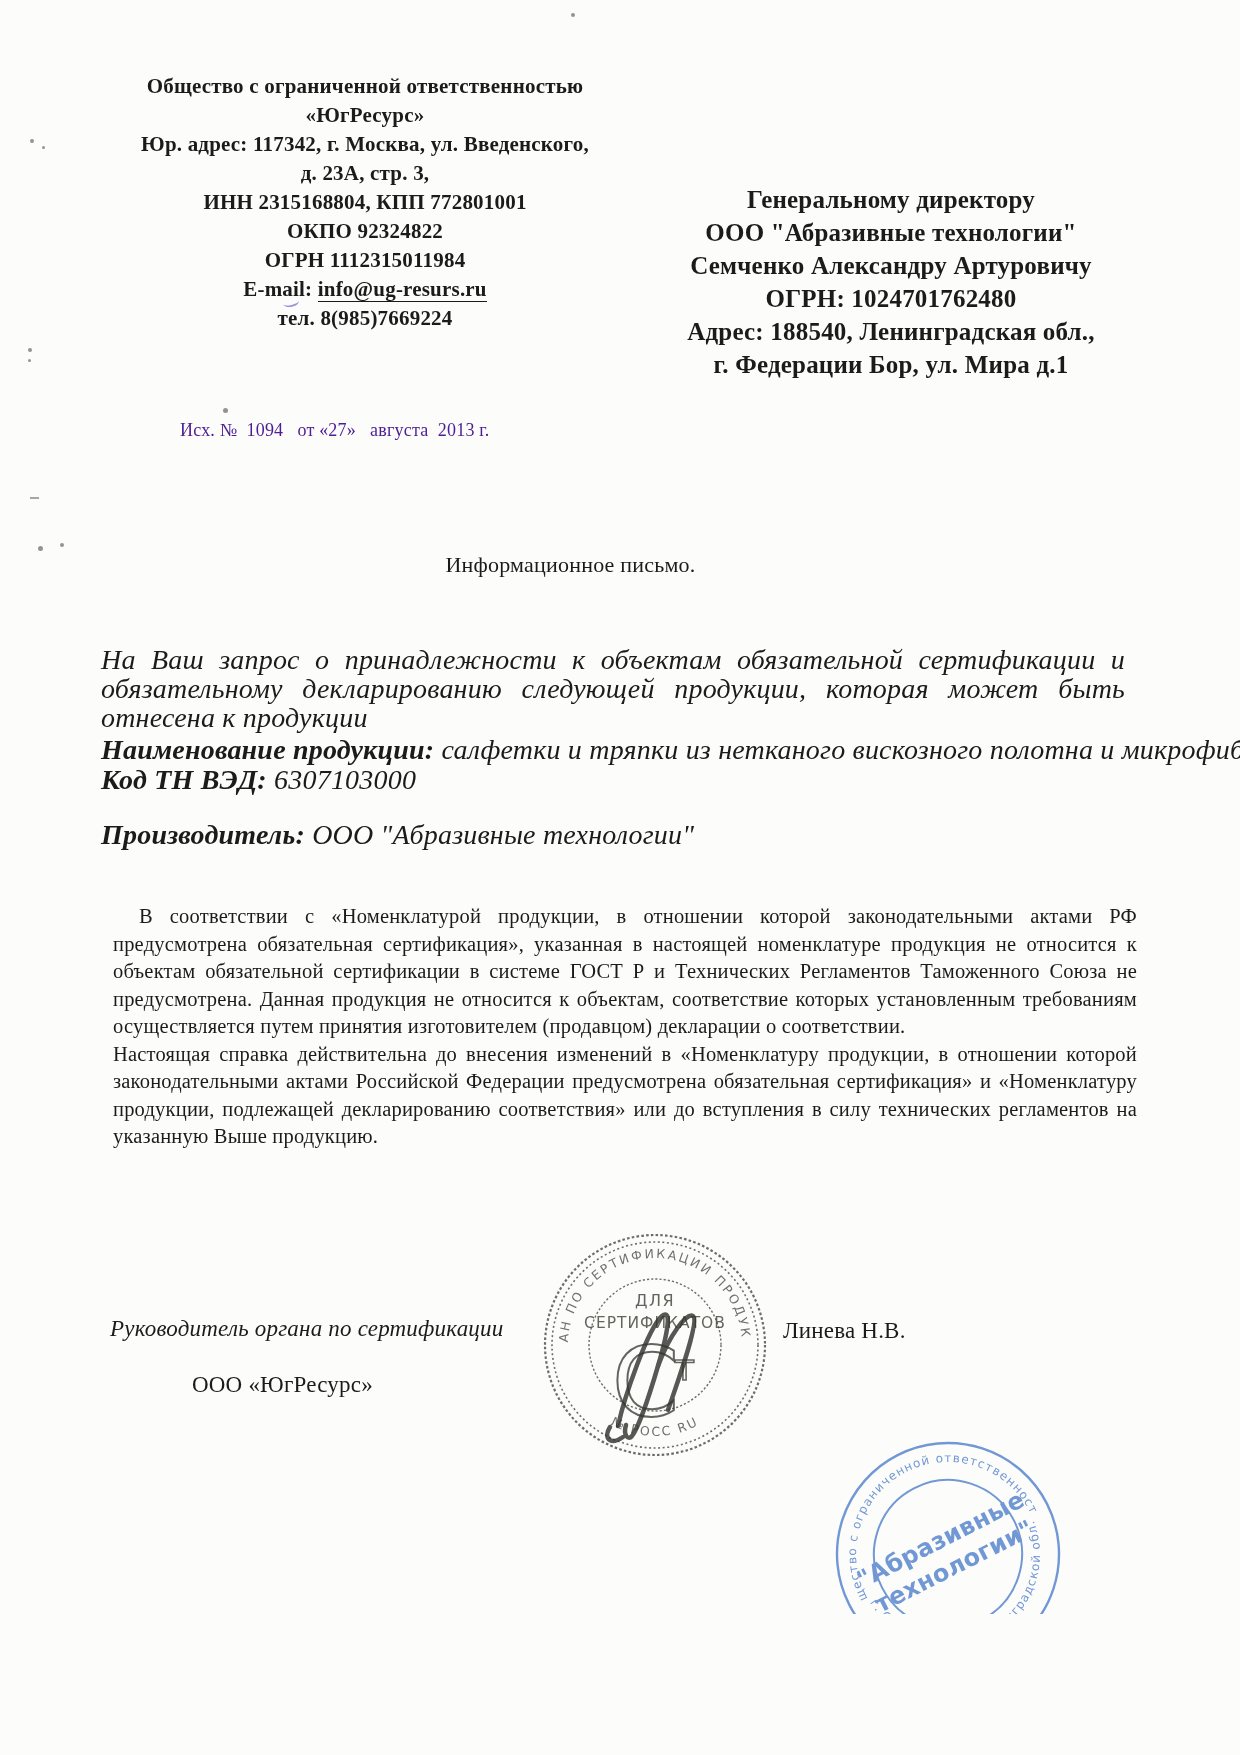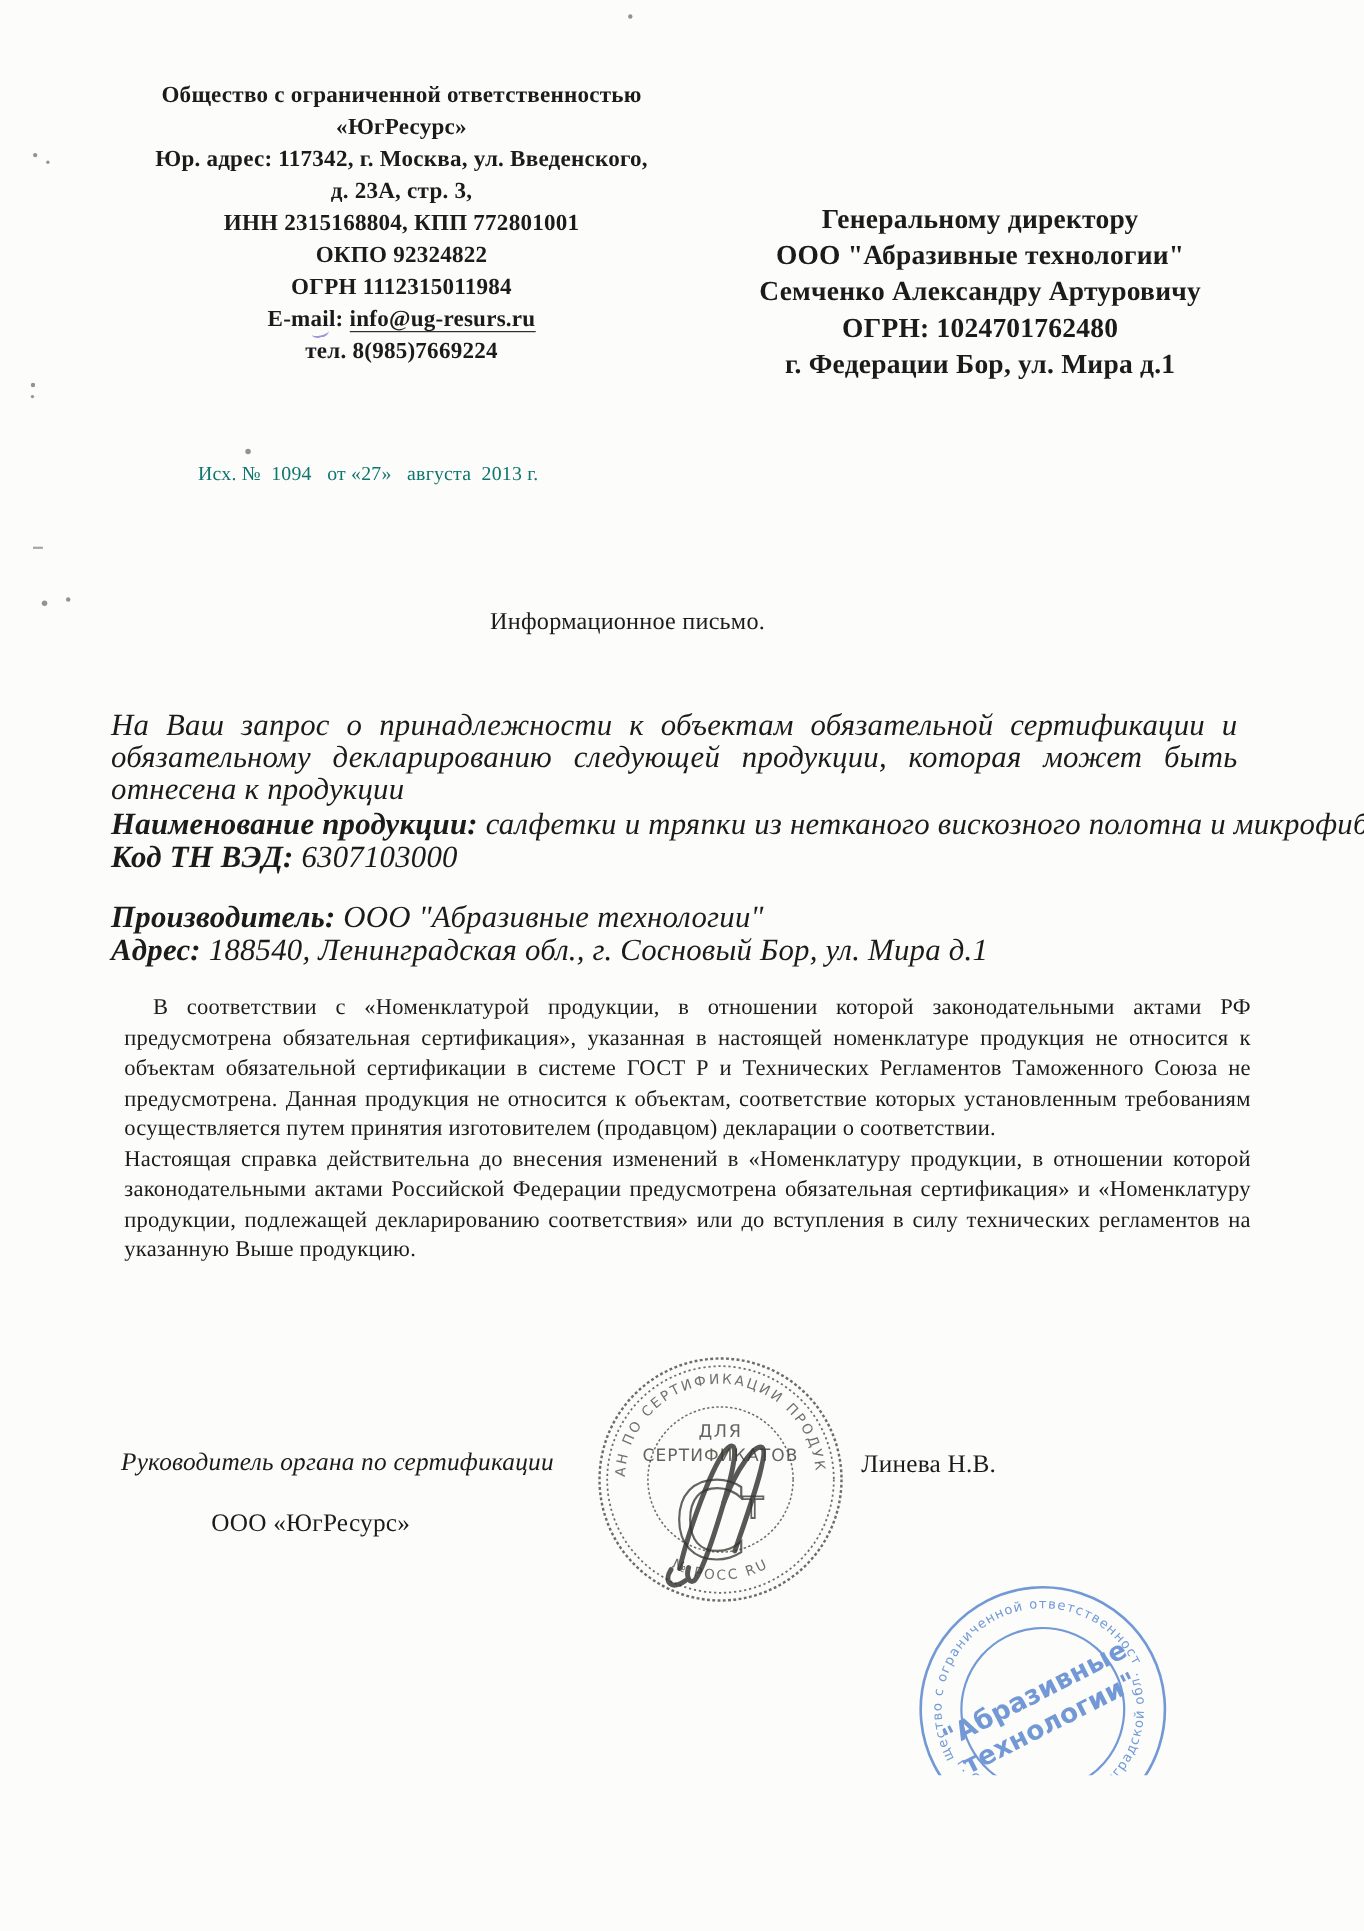--- a/index.html
+++ b/index.html
@@ -8,21 +8,21 @@
     position:relative;width:1240px;height:1614px;background:#fcfcfa;
     font-family:"Liberation Serif","DejaVu Serif",serif;color:#1b1b1b;
     overflow:hidden;letter-spacing:.2px;
   }
   
   .sender{position:absolute;left:100px;top:72px;width:530px;text-align:center;
     font-weight:bold;font-size:21px;line-height:29px;}
   .sender .uline{border-bottom:1.5px solid #1b1b1b;}
   .recipient{position:absolute;left:608px;top:183px;width:566px;text-align:center;
     font-weight:bold;font-size:25px;line-height:33px;}
-  .ref{position:absolute;left:180px;top:420px;font-size:18px;white-space:pre;color:#0f766e;}
+  .ref{position:absolute;left:180px;top:420px;font-size:18px;white-space:pre;color:#4c1d95;}
   .doc-title{position:absolute;left:113px;top:552px;width:915px;text-align:center;font-size:22px;}
   
   .block{position:absolute;left:101px;width:1024px;font-size:28px;font-style:italic;}
   .intro{top:645px;line-height:29px;text-align:justify;}
   .product{top:735px;line-height:30px;white-space:nowrap;}
   .producer{top:820px;line-height:30px;white-space:nowrap;}
   .lbl{font-weight:bold;}
   .paras{position:absolute;left:113px;top:903px;width:1024px;}
   .paras p{margin:0;font-size:20.5px;line-height:27.5px;text-align:justify;}
   .paras p.ind{text-indent:26px;}
@@ -56,37 +56,37 @@
     <div>ОГРН 1112315011984</div>
     <div><span>E-mail: </span><span class="uline">info@ug-resurs.ru</span></div>
     <div>тел. 8(985)7669224</div>
   </div>
 
   <div class="recipient">
     <div>Генеральному директору</div>
     <div>ООО "Абразивные технологии"</div>
     <div>Семченко Александру Артуровичу</div>
     <div>ОГРН: 1024701762480</div>
+    <div>Адрес: 188540, Ленинградская обл.,</div>
     <div>г. Федерации Бор, ул. Мира д.1</div>
   </div>
 
   <div class="ref">Исх. №  1094   от «27»   августа  2013 г.</div>
 
   <div class="doc-title">Информационное письмо.</div>
 
   <div class="block intro">На Ваш запрос о принадлежности к объектам обязательной сертификации и обязательному декларированию следующей продукции, которая может быть отнесена к продукции</div>
 
   <div class="block product">
     <div><span class="lbl">Наименование продукции:</span><span> салфетки и тряпки из нетканого вискозного полотна и микрофибры</span></div>
     <div><span class="lbl">Код ТН ВЭД:</span><span> 6307103000</span></div>
   </div>
 
   <div class="block producer">
     <div><span class="lbl">Производитель:</span><span> ООО "Абразивные технологии"</span></div>
-    <div><span class="lbl">Адрес:</span><span> 188540, Ленинградская обл., г. Сосновый Бор, ул. Мира д.1</span></div>
   </div>
 
   <div class="paras">
     <p class="ind">В соответствии с «Номенклатурой продукции, в отношении  которой законодательными актами РФ предусмотрена обязательная сертификация», указанная в настоящей номенклатуре продукция не относится к объектам обязательной сертификации в системе ГОСТ Р и Технических Регламентов Таможенного Союза не предусмотрена. Данная продукция не относится к объектам, соответствие которых установленным требованиям осуществляется путем принятия изготовителем (продавцом) декларации о соответствии.</p>
     <p>Настоящая справка действительна до внесения изменений в «Номенклатуру продукции, в отношении которой законодательными актами Российской Федерации предусмотрена обязательная сертификация» и «Номенклатуру продукции, подлежащей декларированию соответствия» или до вступления в силу технических регламентов на указанную Выше продукцию.</p>
   </div>
 
   <div class="sig-role1">Руководитель органа по сертификации</div>
   <div class="sig-role2">ООО «ЮгРесурс»</div>
   <div class="sig-name">Линева Н.В.</div>

